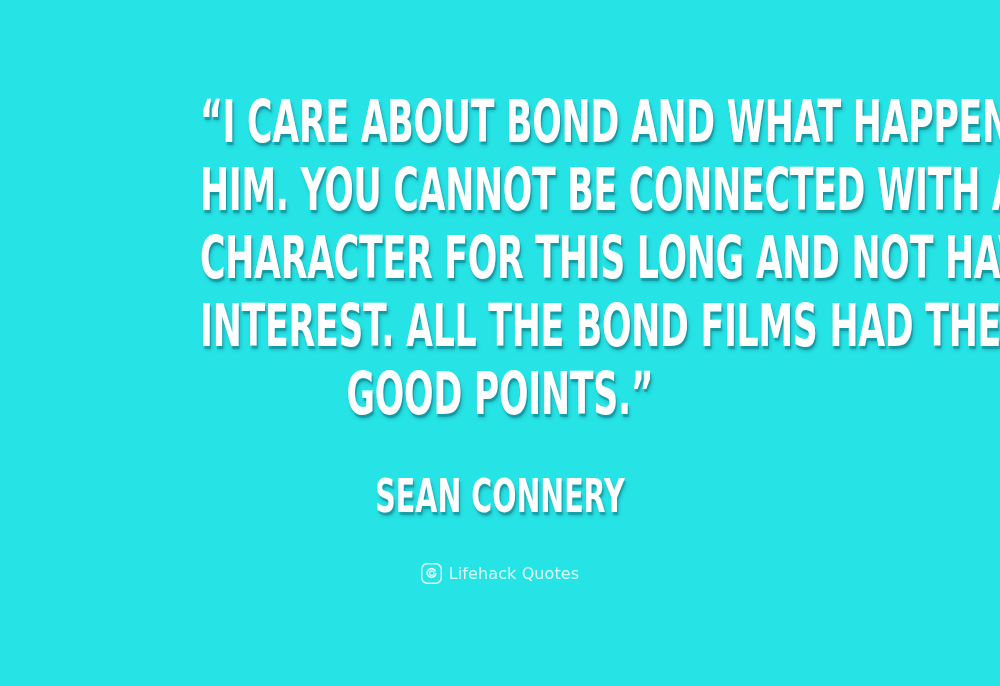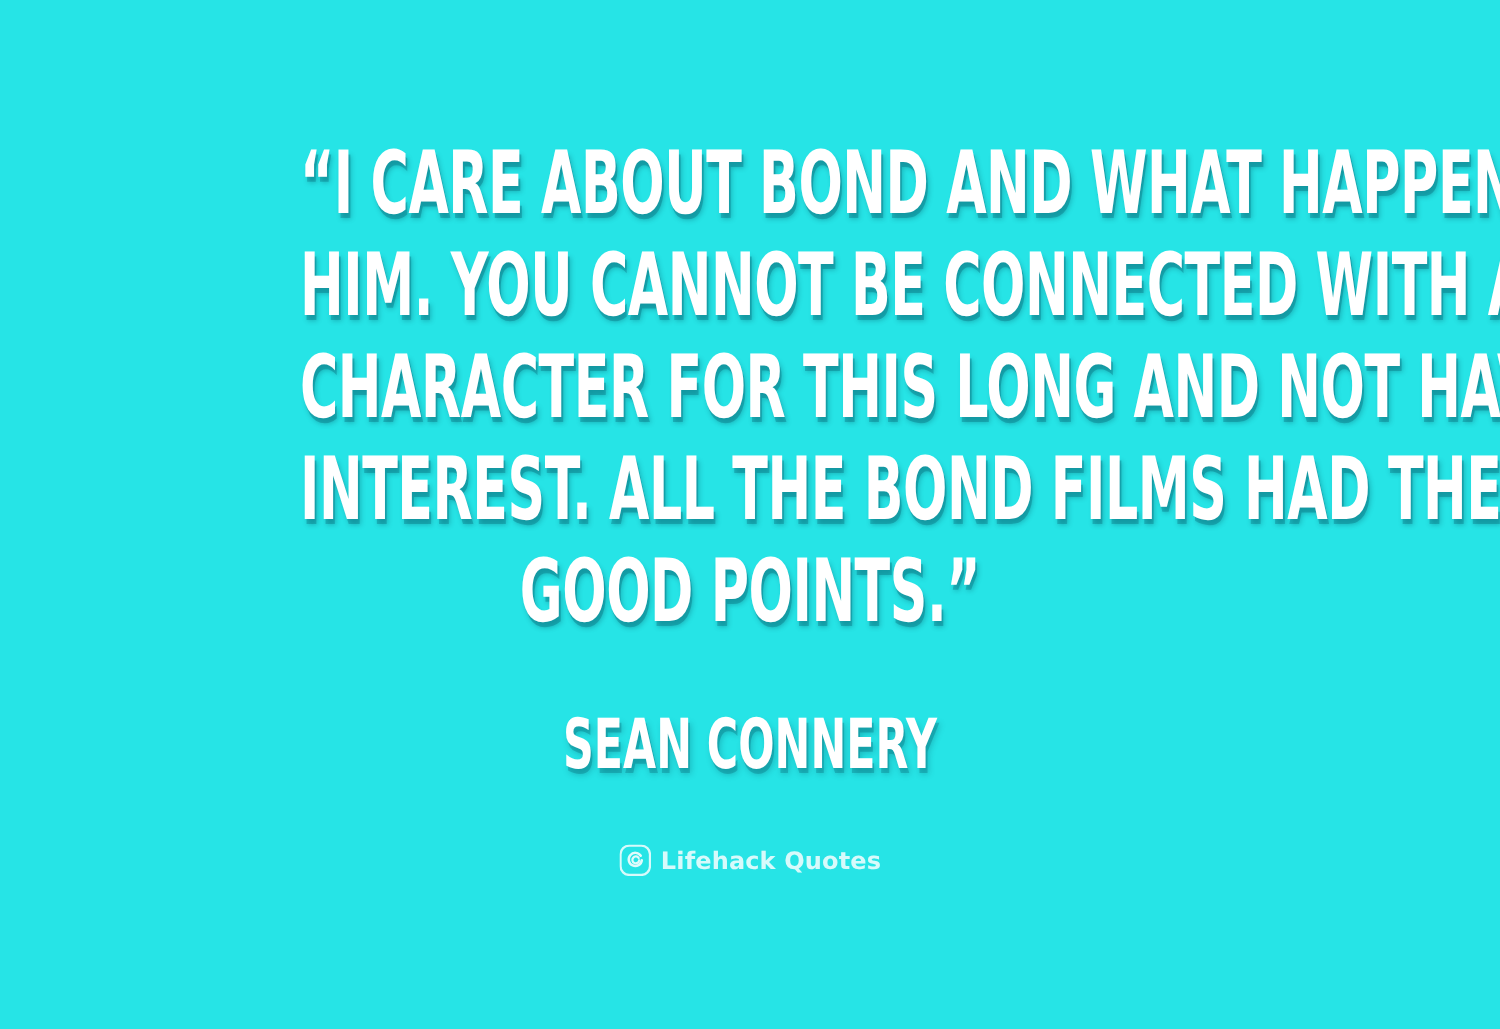--- a/index.html
+++ b/index.html
@@ -89,21 +89,21 @@
   #brand-logo-icon {
     display: block;
     width: 21px;
     height: 21px;
     flex: none;
   }
 
   #brand-name {
     color: rgba(255, 255, 255, 0.82);
     font-family: "DejaVu Sans", sans-serif;
-    font-weight: bold;
+    font-weight: normal;
     font-size: 16px;
     letter-spacing: 0.1px;
     line-height: 21px;
     white-space: nowrap;
   }
 </style>
 </head>
 <body>
 
 <div id="quote-card">

